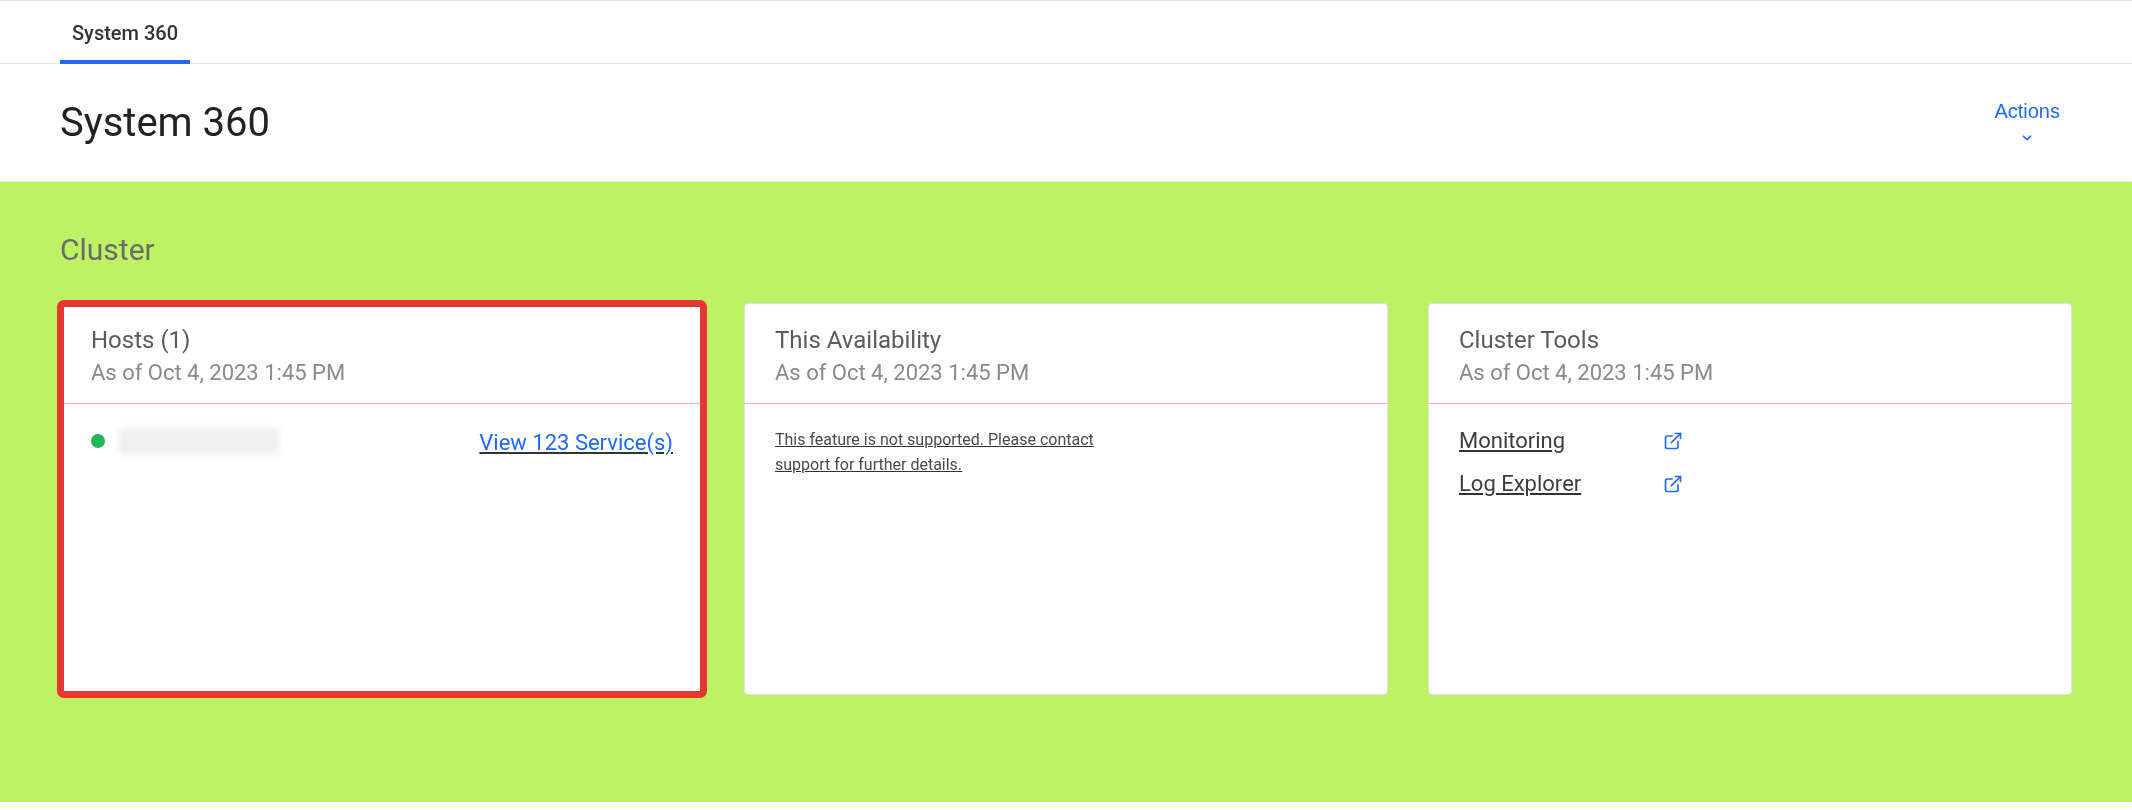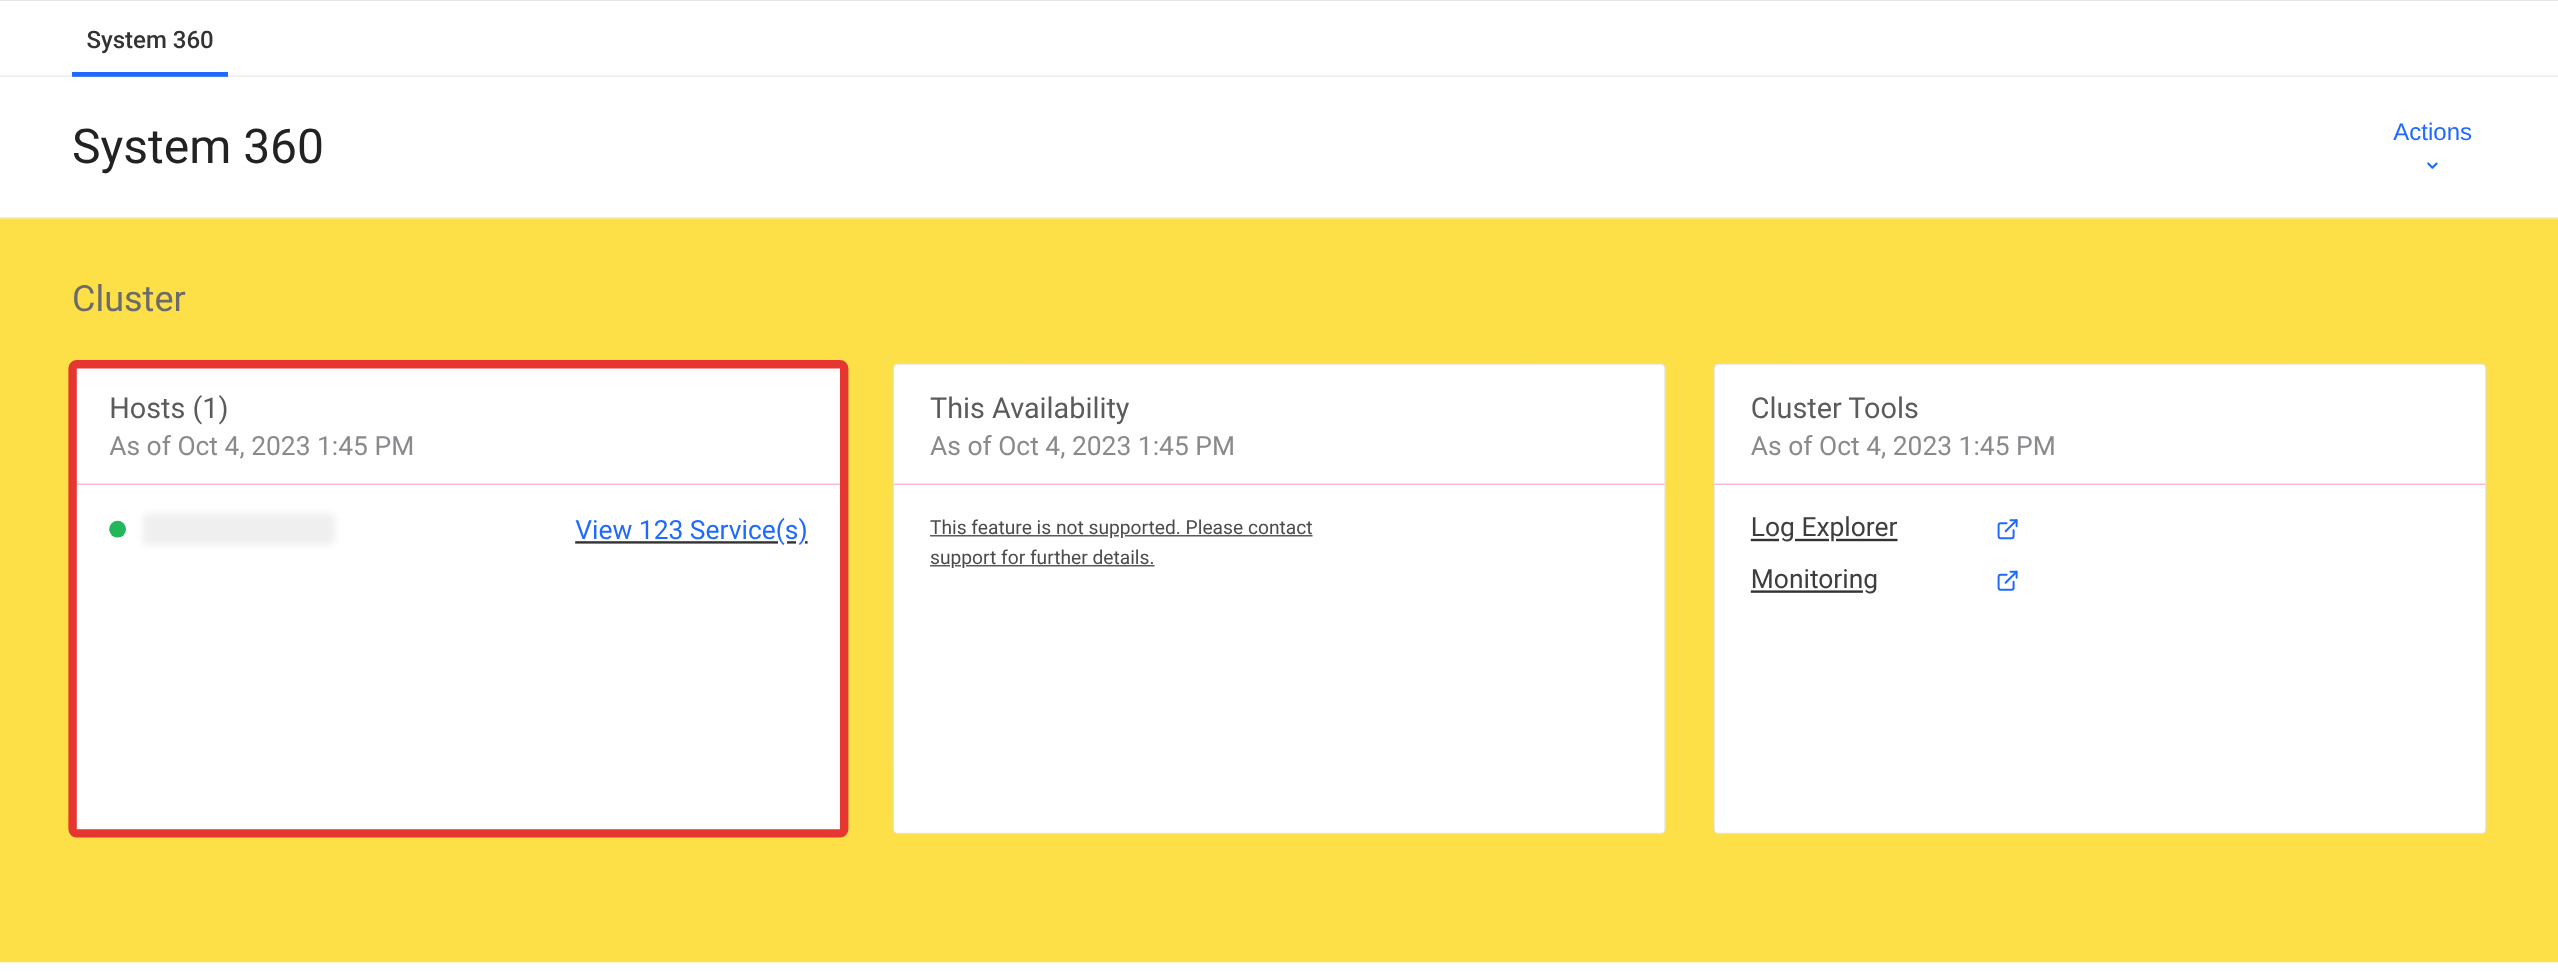--- a/index.html
+++ b/index.html
@@ -56,21 +56,21 @@
       cursor: pointer;
       background: none;
       border: none;
       padding: 8px 12px;
       flex-direction: column;
     }
     .chevron-down {
       width: 14px; height: 14px;
     }
     .content-area {
-      background: #fde047;
+      background: #bef264;
       padding: 50px 60px 60px 60px;
       min-height: 620px;
     }
     .section-title {
       font-size: 30px;
       font-weight: 400;
       color: #6b6b6b;
       margin-bottom: 36px;
     }
     .cards-row {
@@ -208,32 +208,32 @@
       </div>
     </div>
 
     <div class="card">
       <div class="card-header">
         <div class="card-title">Cluster Tools</div>
         <div class="card-subtext">As of Oct 4, 2023 1:45 PM</div>
       </div>
       <div class="card-body">
         <div class="tool-row">
+          <span class="label">Monitoring</span>
+          <svg class="ext-icon" viewBox="0 0 24 24" fill="none" stroke="#1f69ff" stroke-width="2" stroke-linecap="round" stroke-linejoin="round">
+              <path d="M18 13v6a2 2 0 0 1-2 2H5a2 2 0 0 1-2-2V8a2 2 0 0 1 2-2h6"></path>
+              <polyline points="15 3 21 3 21 9"></polyline>
+              <line x1="10" y1="14" x2="21" y2="3"></line>
+            </svg>
+        </div>
+        <div class="tool-row">
           <span class="label">Log Explorer</span>
           <svg class="ext-icon" viewBox="0 0 24 24" fill="none" stroke="#1f69ff" stroke-width="2" stroke-linecap="round" stroke-linejoin="round">
               <path d="M18 13v6a2 2 0 0 1-2 2H5a2 2 0 0 1-2-2V8a2 2 0 0 1 2-2h6"></path>
               <polyline points="15 3 21 3 21 9"></polyline>
               <line x1="10" y1="14" x2="21" y2="3"></line>
             </svg>
         </div>
-        <div class="tool-row">
-          <span class="label">Monitoring</span>
-          <svg class="ext-icon" viewBox="0 0 24 24" fill="none" stroke="#1f69ff" stroke-width="2" stroke-linecap="round" stroke-linejoin="round">
-              <path d="M18 13v6a2 2 0 0 1-2 2H5a2 2 0 0 1-2-2V8a2 2 0 0 1 2-2h6"></path>
-              <polyline points="15 3 21 3 21 9"></polyline>
-              <line x1="10" y1="14" x2="21" y2="3"></line>
-            </svg>
-        </div>
       </div>
     </div>
 
   </div>
 </div>
 
 </body></html>

